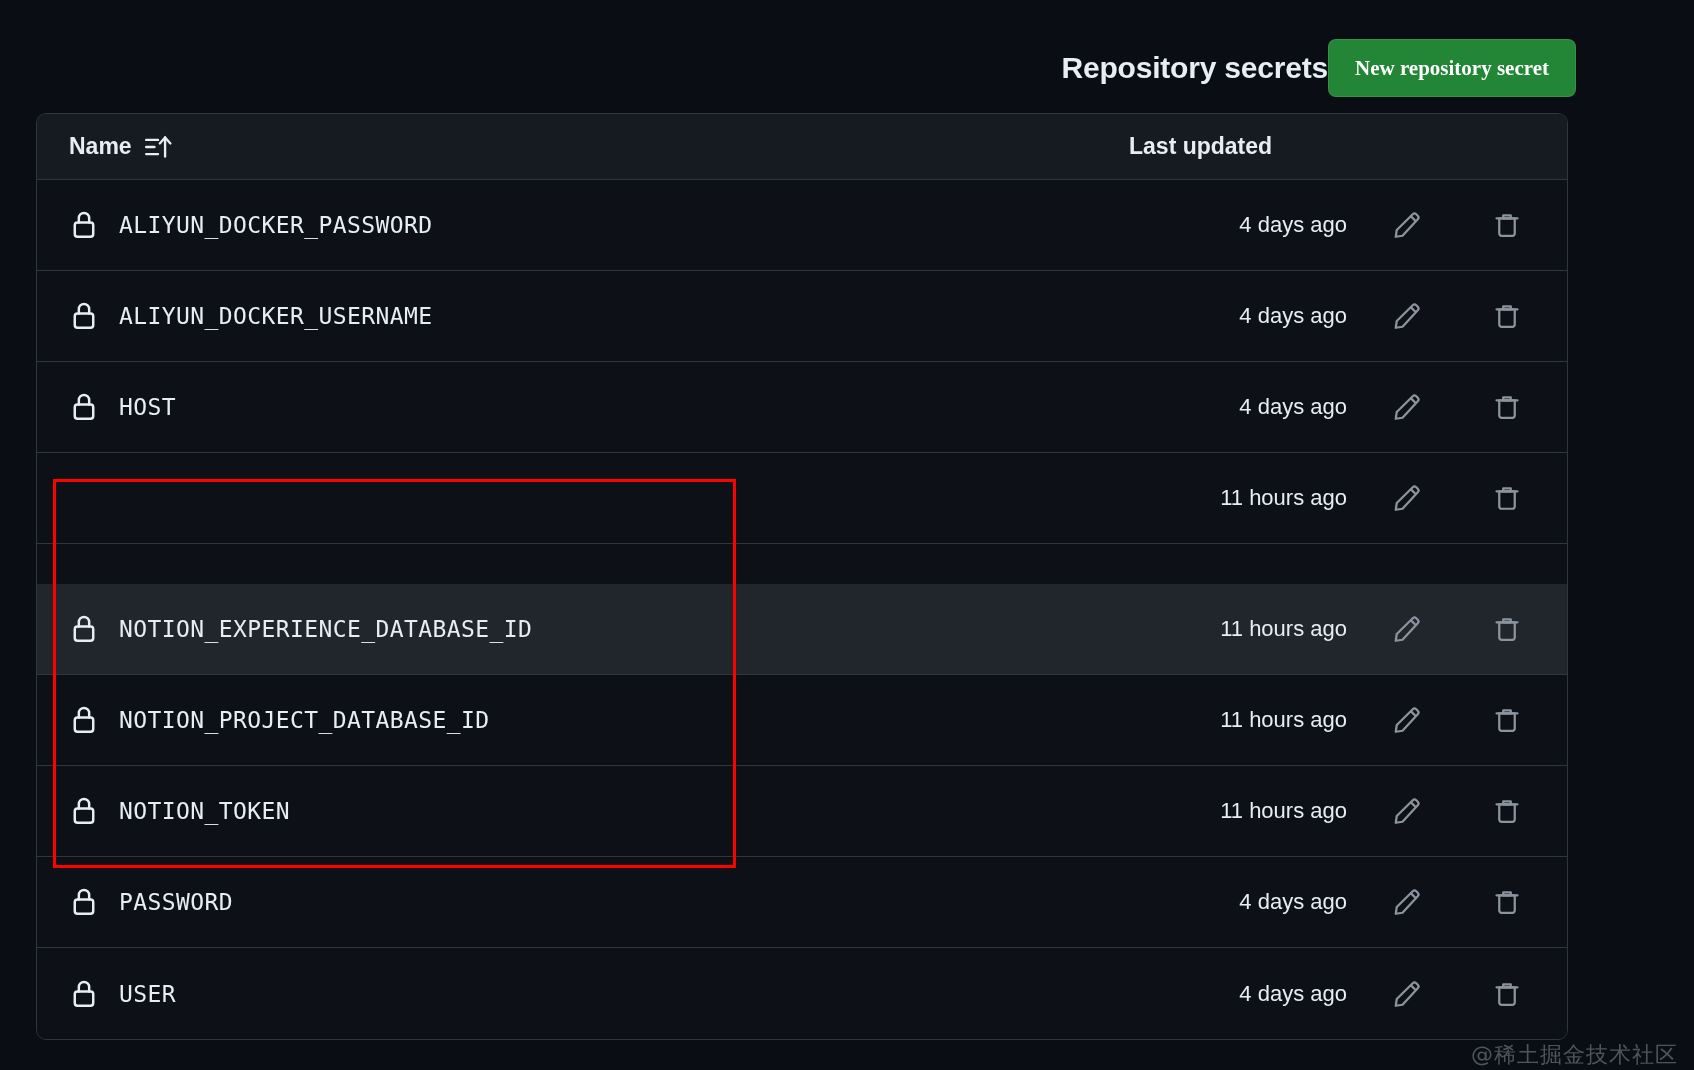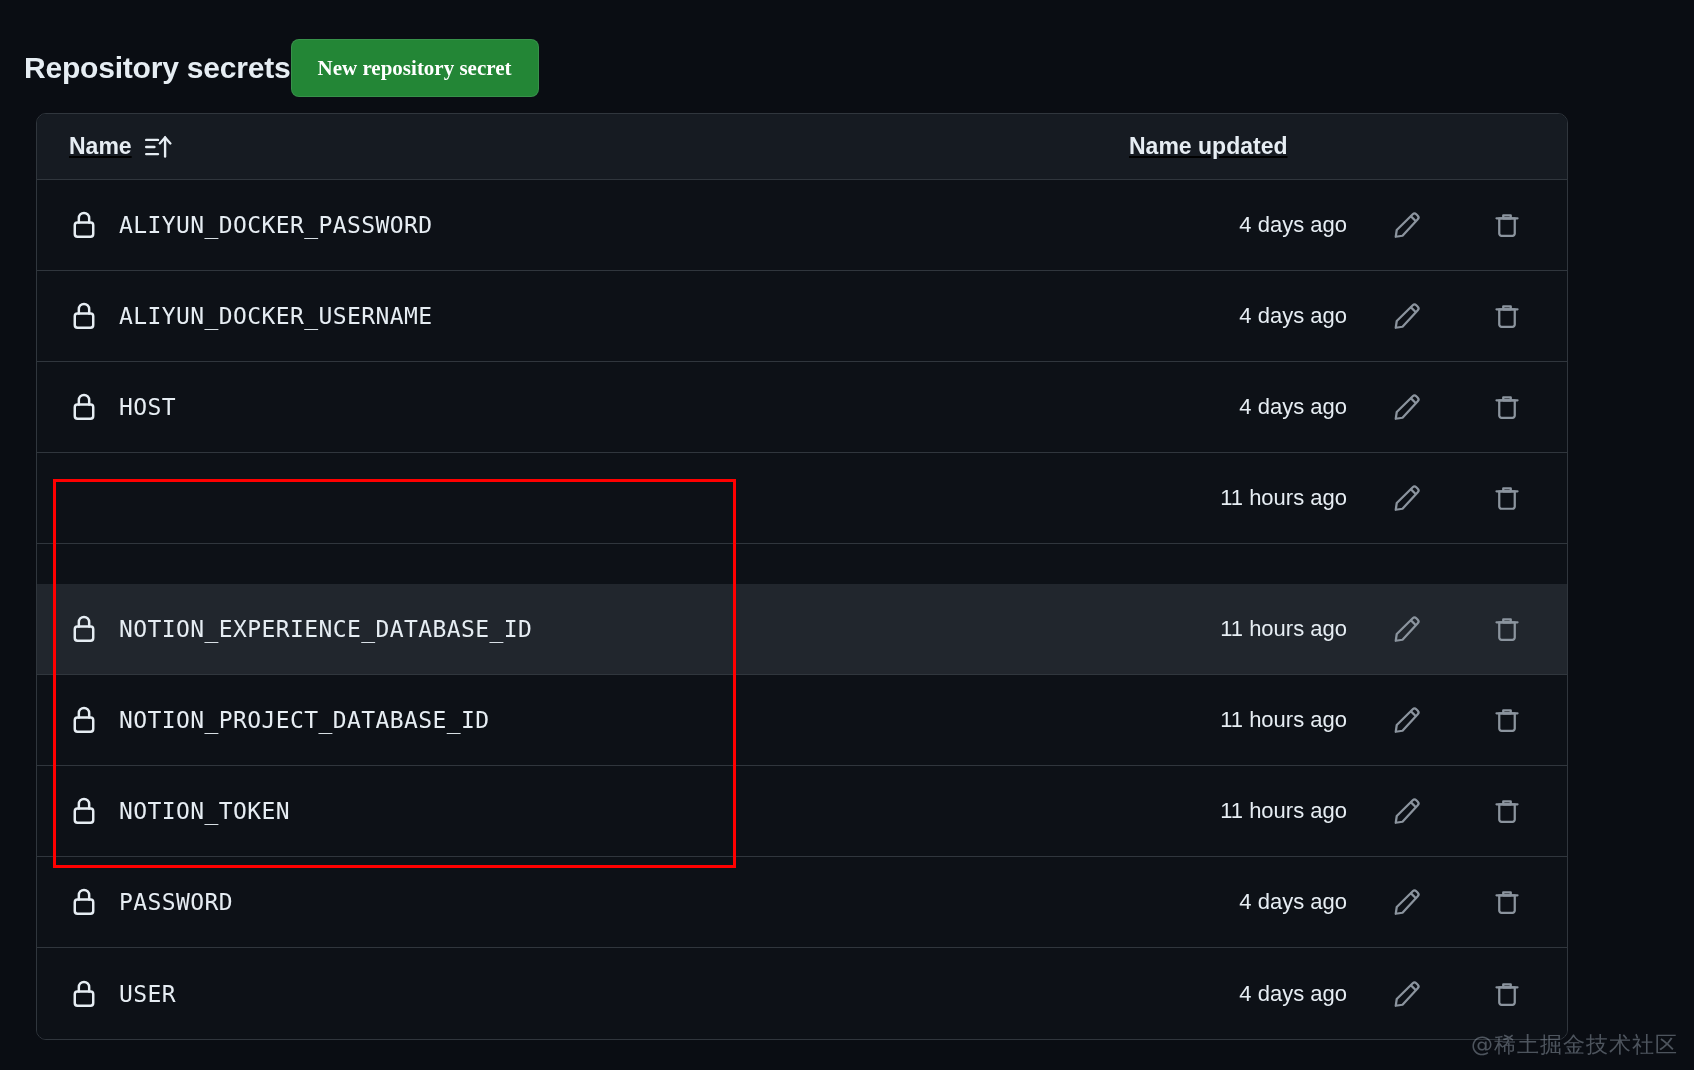--- a/index.html
+++ b/index.html
@@ -23,23 +23,23 @@
   }
   .page{
     position:relative;
     width:1694px;height:1070px;
     background:var(--page-bg);
   }
 
   
   .page-header{
     position:absolute;
-    left:24px; top:36px;
+    left:44px; top:36px;
     width:1532px; height:64px;
-    display:flex; align-items:center; justify-content:flex-start;
+    display:flex; align-items:center; justify-content:flex-end;
   }
   .page-title{
     font-size:30px;
     font-weight:700;
     color:var(--text);
     letter-spacing:-0.2px;
     line-height:1;
   }
   .new-secret-btn{
     background:var(--green);
@@ -66,21 +66,20 @@
     border-radius:10px;
     overflow:hidden;
   }
   .table-head{
     background:var(--header-bg);
     height:66px;
     display:flex;
     align-items:center;
     border-bottom:1px solid var(--border);
     padding:0 32px;
-    text-decoration:underline;
   }
   .th-name{
     display:flex;
     align-items:center;
     gap:11px;
     font-size:23px;
     font-weight:700;
     color:var(--text);
     flex:0 0 1050px;
   }
@@ -165,21 +164,21 @@
     left:53px; top:479px;
     width:683px; height:389px;
     border:3px solid var(--annot);
     pointer-events:none;
     z-index:5;
   }
 
   
   .watermark{
     position:absolute;
-    right:16px; bottom:10px;
+    right:16px; bottom:0;
     font-size:22px;
     color:rgba(160,170,185,0.45);
     font-family:"DejaVu Sans",sans-serif;
     letter-spacing:1px;
     z-index:6;
   }
 </style>
 </head>
 <body>
 
@@ -198,21 +197,21 @@
         <span class="sort-icon">
           <svg width="30" height="26" viewBox="0 0 24 22" fill="none" stroke="#e6edf3" stroke-width="2" stroke-linecap="round">
             <line x1="2" y1="5" x2="12" y2="5"></line>
             <line x1="2" y1="11" x2="9" y2="11"></line>
             <line x1="2" y1="17" x2="12" y2="17"></line>
             <line x1="18" y1="19" x2="18" y2="3"></line>
             <polyline points="13.5,8 18,3 22.5,8" fill="none"></polyline>
           </svg>
         </span>
       </div>
-      <div class="th-updated">Name updated</div>
+      <div class="th-updated">Last updated</div>
       <div style="flex:0 0 150px;"></div>
     </div>
 
     <div id="rows-container">
   <div class="row">
     <div class="cell-name">
       <span class="lock-icon">
         <svg width="28" height="32" viewBox="0 0 22 26" fill="none" stroke="#e6edf3" stroke-width="2">
           <rect x="3.5" y="11" width="15" height="11.5" rx="2.2"></rect>
           <path d="M6.8 11 V7.4 a4.2 4.2 0 0 1 8.4 0 V11" stroke-linecap="round"></path>

